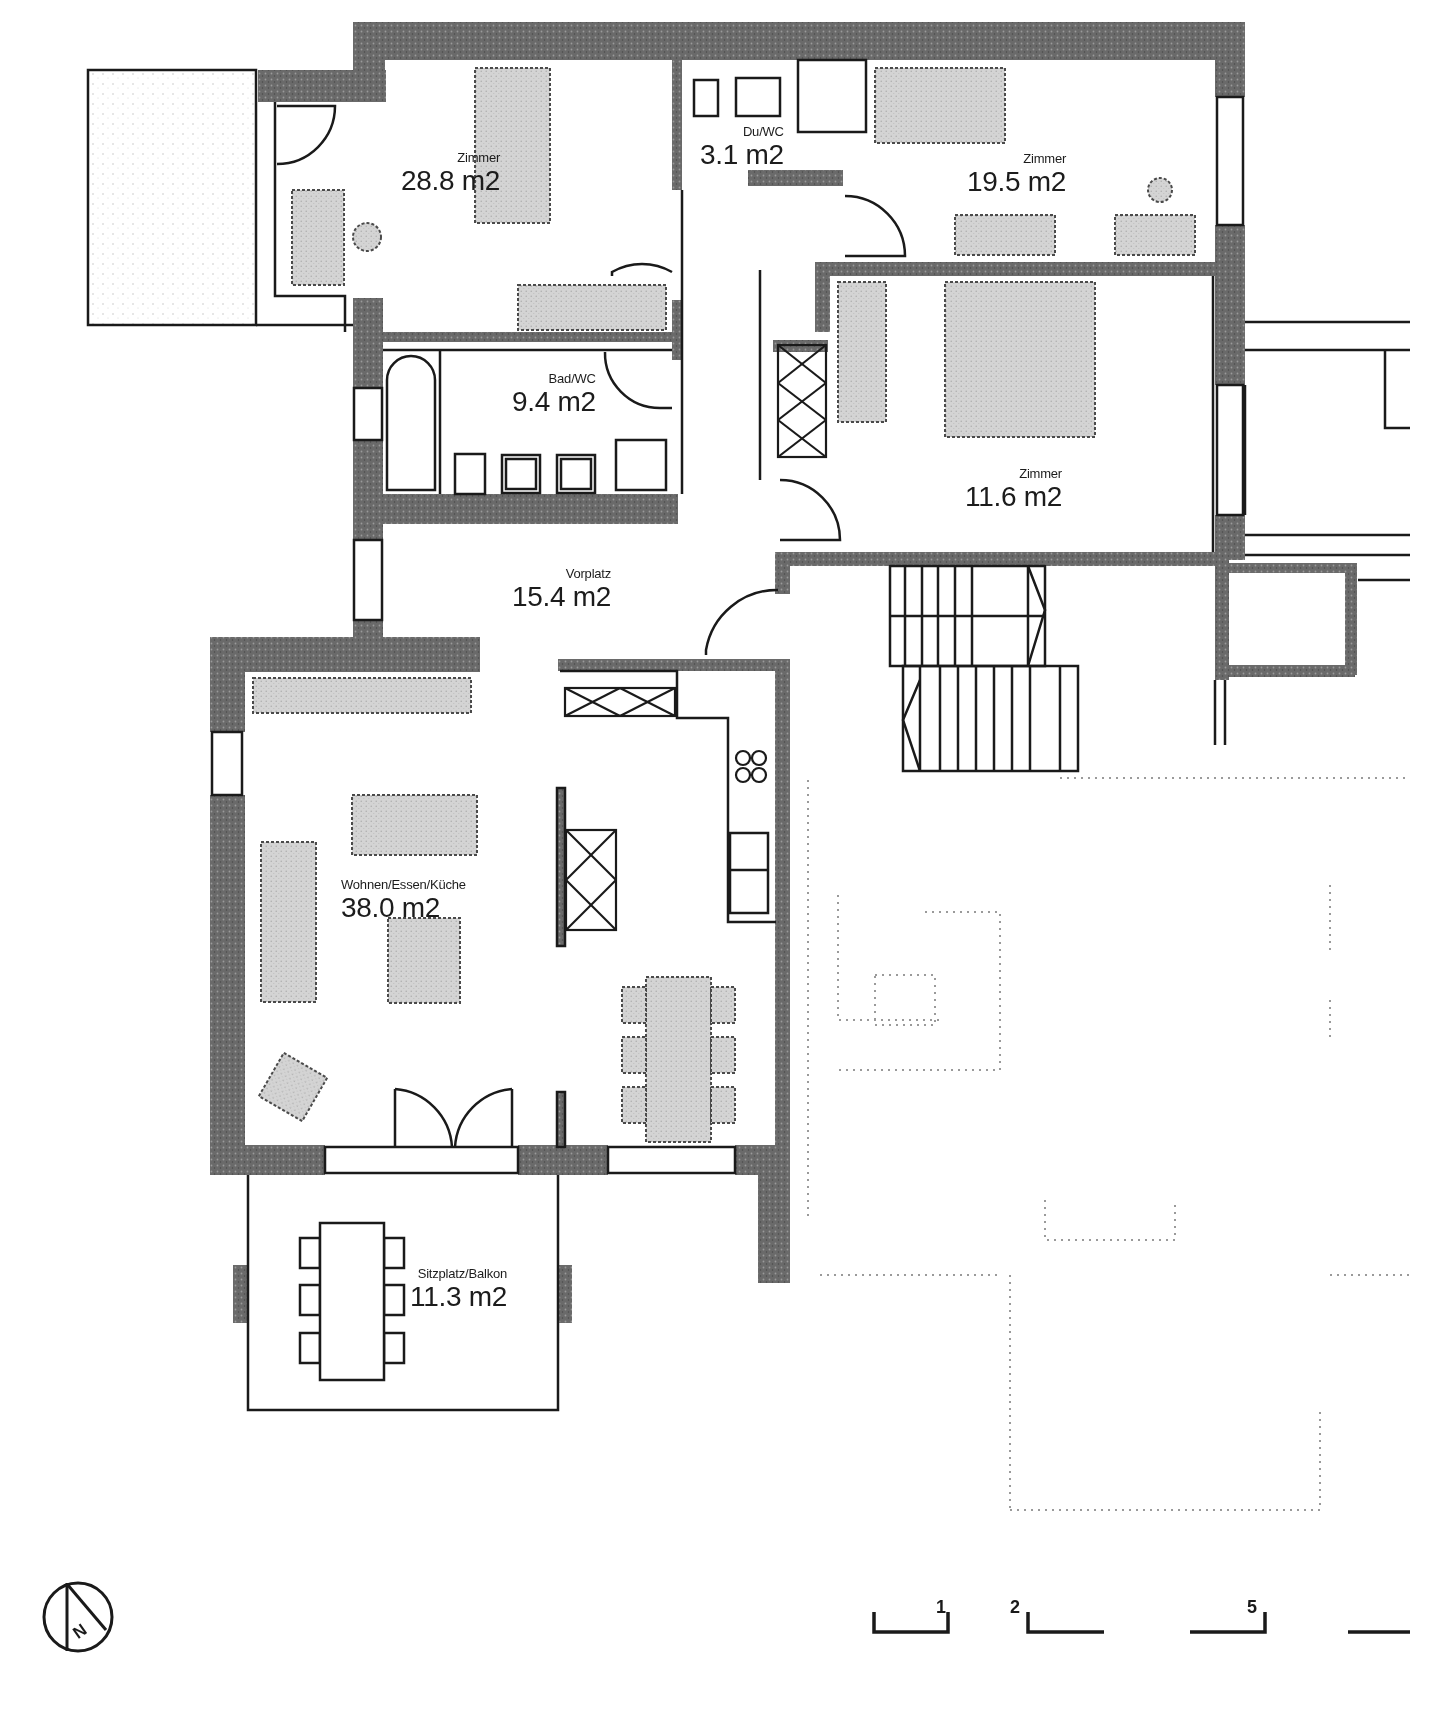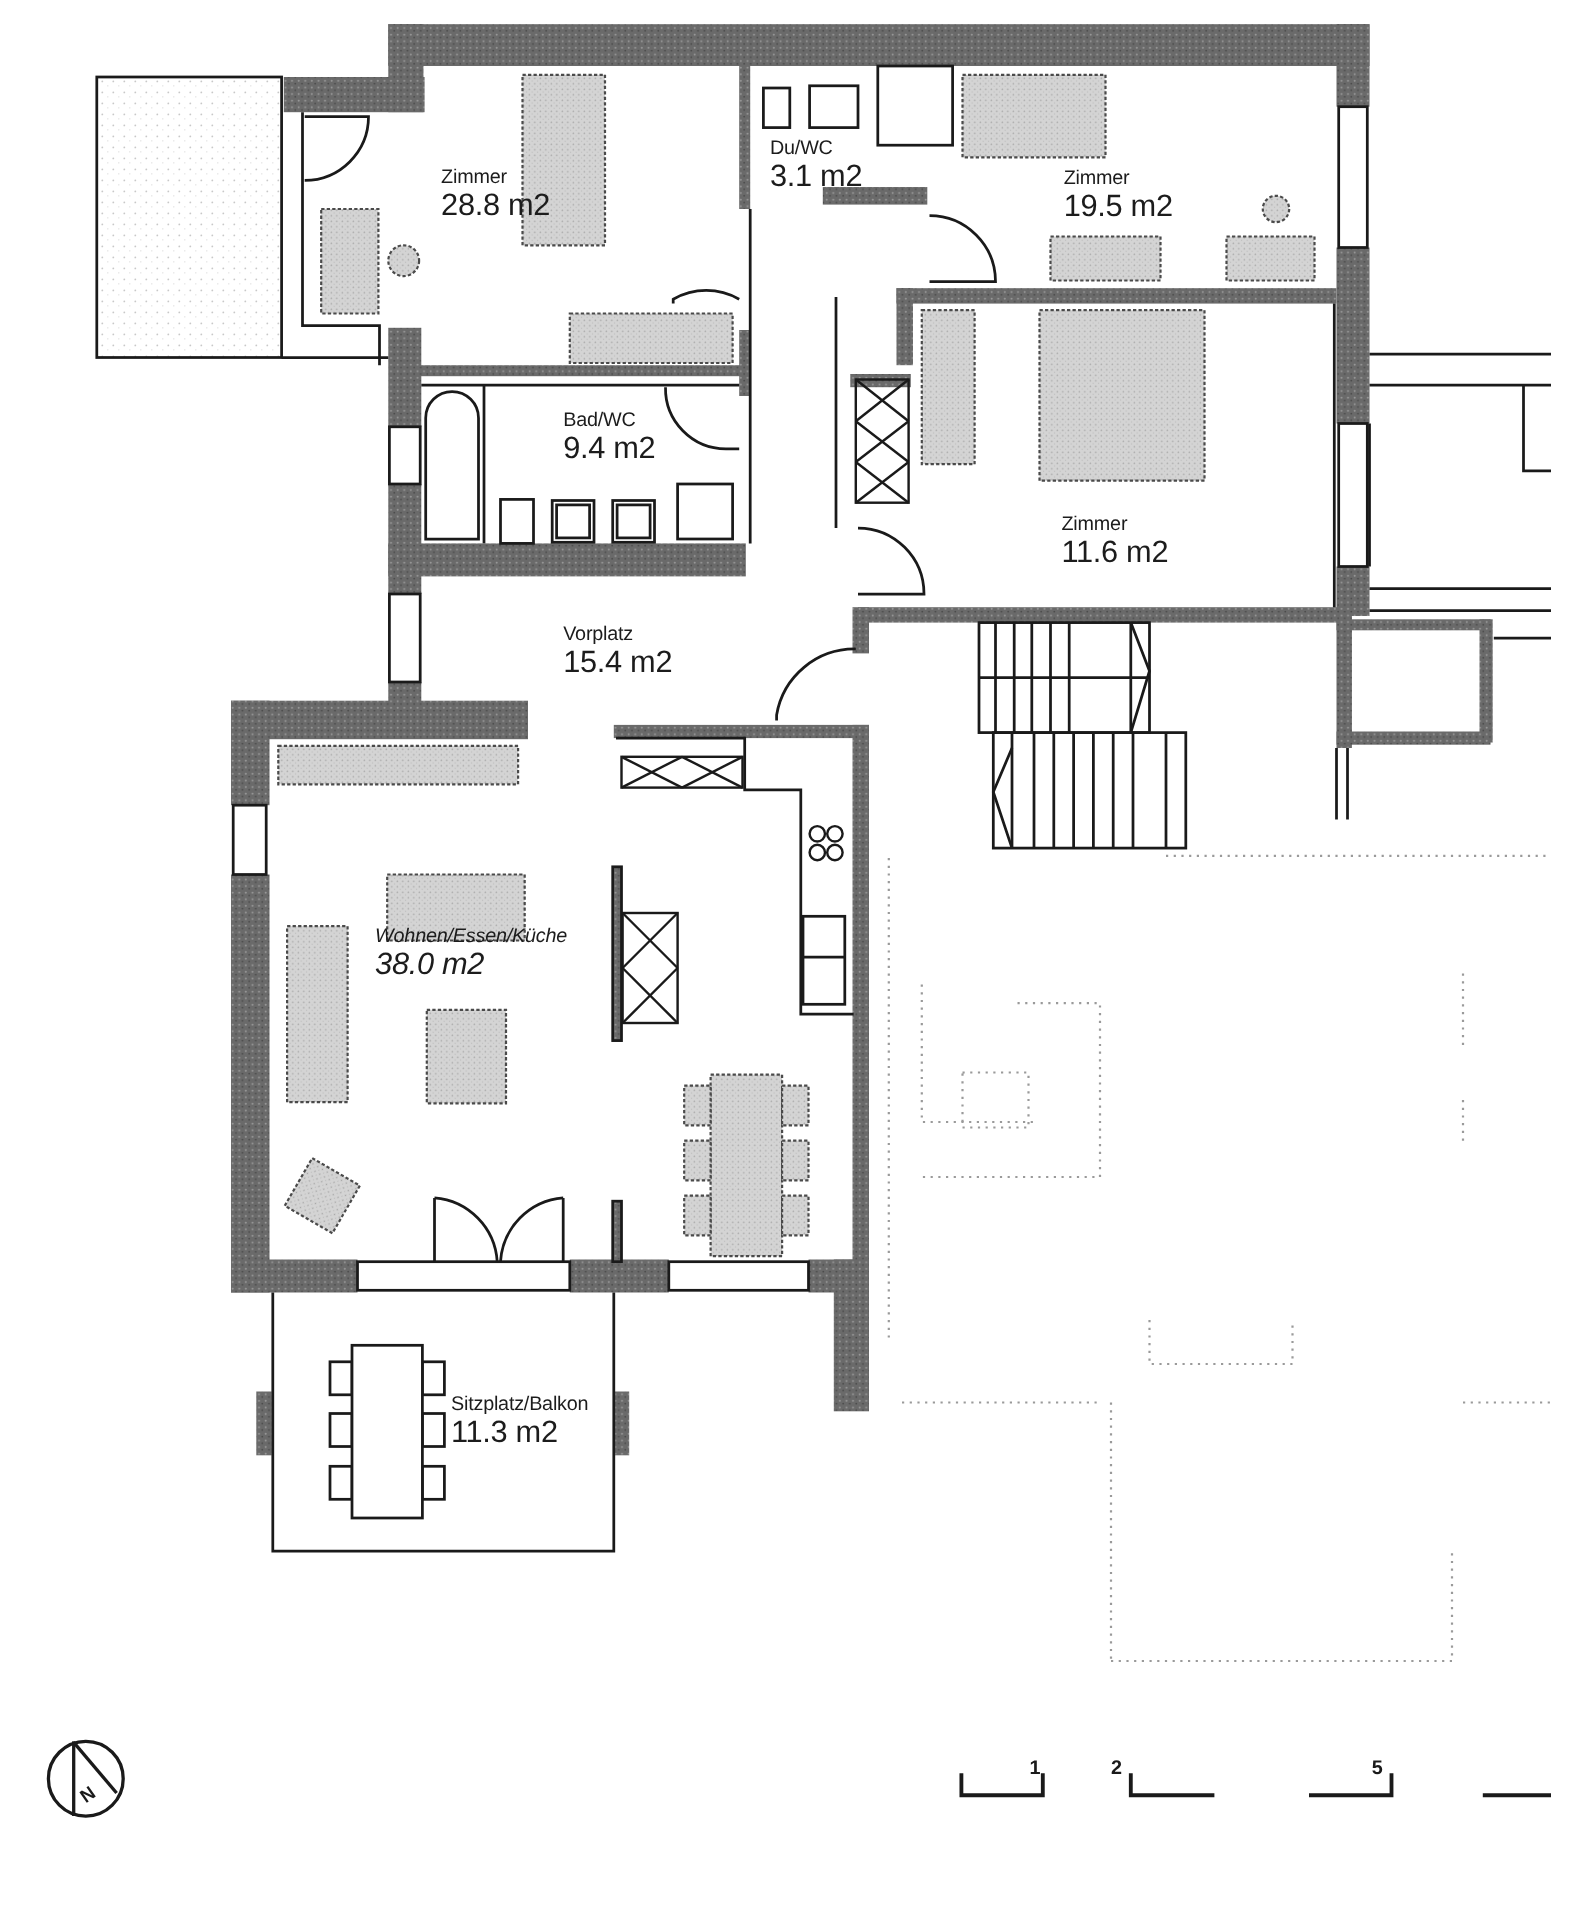--- a/index.html
+++ b/index.html
@@ -1,19 +1,19 @@
 <!DOCTYPE html>
 <html><head>
 <meta charset="utf-8">
 <style>
   html,body{margin:0;padding:0;background:#ffffff;}
   body{width:1440px;height:1735px;position:relative;overflow:hidden;font-family:"Liberation Sans",sans-serif;color:#1a1a1a;}
   #plan{position:absolute;left:0;top:0;width:1440px;height:1735px;}
   .room-label{position:absolute;line-height:1;color:#1c1c1c;}
-  .room-label .name{display:block;font-size:18px;letter-spacing:-0.2px;}
+  .room-label .name{display:block;font-size:13px;letter-spacing:-0.2px;text-align:right;}
   .room-label .area{display:block;font-size:28px;margin-top:3px;letter-spacing:-0.3px;}
   .scale-num{position:absolute;font-size:18px;font-weight:bold;color:#1a1a1a;font-family:"Liberation Sans",sans-serif;}
 </style>
 </head>
 <body>
 
 <svg id="plan" viewBox="0 0 1440 1735" xmlns="http://www.w3.org/2000/svg">
   <defs>
     <pattern id="wallpat" patternUnits="userSpaceOnUse" width="6" height="6">
       <rect width="6" height="6" fill="#6a6a6a"></rect>
@@ -278,21 +278,21 @@
   <span class="area">9.4 m2</span>
 </div>
 <div class="room-label" style="left:965px;top:467px;">
   <span class="name">Zimmer</span>
   <span class="area">11.6 m2</span>
 </div>
 <div class="room-label" style="left:512px;top:567px;">
   <span class="name">Vorplatz</span>
   <span class="area">15.4 m2</span>
 </div>
-<div class="room-label" style="left:341px;top:841px;font-style:italic;">
+<div class="room-label" style="left:341px;top:878px;">
   <span class="name">Wohnen/Essen/Küche</span>
   <span class="area">38.0 m2</span>
 </div>
 <div class="room-label" style="left:410px;top:1267px;">
   <span class="name">Sitzplatz/Balkon</span>
   <span class="area">11.3 m2</span>
 </div>
 
 <span class="scale-num" style="left:74px;top:1622px;transform:rotate(-35deg);font-size:17px;">N</span>
 

